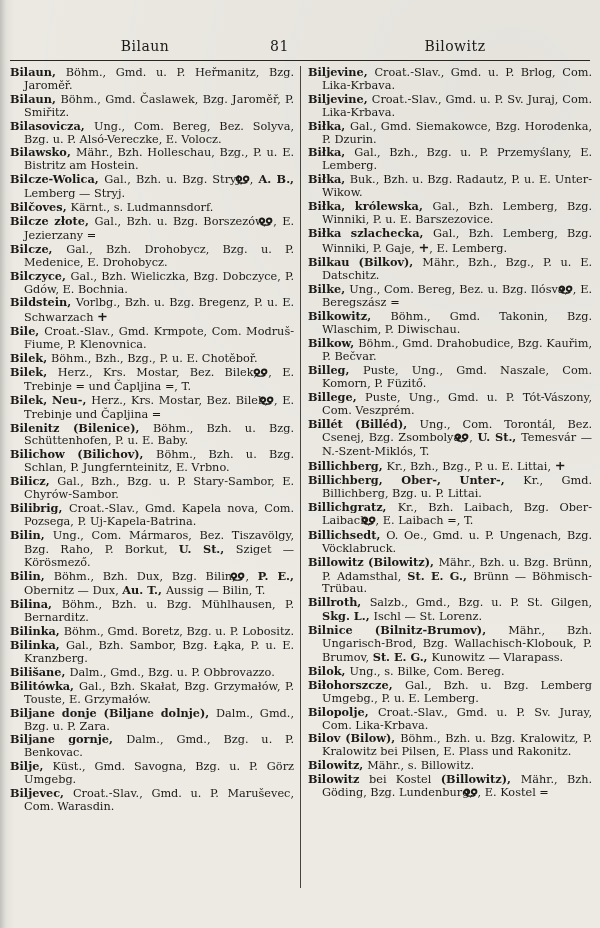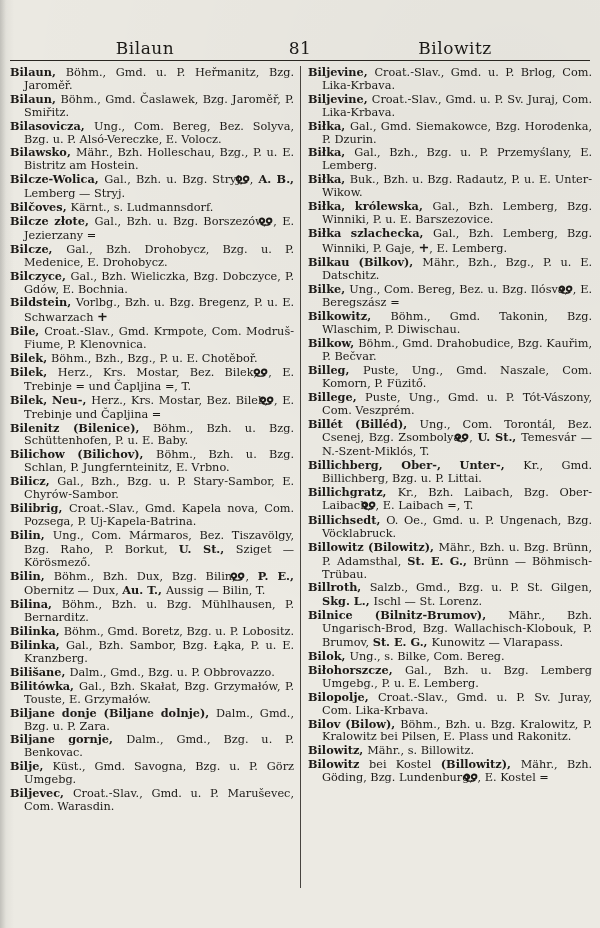--- a/index.html
+++ b/index.html
@@ -12,24 +12,24 @@
   }
   .page{
     position:absolute;inset:0;
     background:
       radial-gradient(circle at 85% 10%, rgba(0,0,0,0.03), transparent 60%),
       linear-gradient(90deg, rgba(0,0,0,0.18) 0px, rgba(0,0,0,0.04) 6px, rgba(0,0,0,0) 14px),
       #eceae3;
   }
   .running-head{
     position:absolute;top:38px;left:0;right:0;height:18px;
-    font-size:17px;letter-spacing:0.5px;
+    font-size:14px;letter-spacing:0.5px;
   }
   .running-head .hl{position:absolute;left:0;width:290px;text-align:center;}
-  .running-head .pn{position:absolute;left:270px;width:60px;text-align:center;}
+  .running-head .pn{position:absolute;left:270px;width:60px;text-align:left;}
   .running-head .hr{position:absolute;right:0;width:290px;text-align:center;}
   .head-rule{
     position:absolute;top:60px;left:10px;right:10px;height:0;
     border-top:1.6px solid #2a2722;
   }
   .col-divider{
     position:absolute;top:66px;bottom:40px;left:300px;width:1.2px;
     background:#2a2722;opacity:0.85;
   }
   .col{
@@ -144,20 +144,21 @@
       <p class="entry"><span class="b">Bilkow, </span><span class="i">Böhm., </span><span class="r">Gmd. Drahobudice, Bzg. Kauřim, P. Bečvar.</span></p>
       <p class="entry"><span class="b">Billeg, </span><span class="r">Puste, </span><span class="i">Ung., </span><span class="r">Gmd. Naszale, Com. Komorn, P. Füzitő.</span></p>
       <p class="entry"><span class="b">Billege, </span><span class="r">Puste, </span><span class="i">Ung., </span><span class="r">Gmd. u. P. Tót-Vászony, Com. Veszprém.</span></p>
       <p class="entry"><span class="b">Billét (Billéd), </span><span class="i">Ung., </span><span class="r">Com. Torontál, Bez. Csenej, Bzg. Zsombolya, </span><span class="ph"><svg width="15" height="9" viewBox="0 0 20 12" aria-hidden="true">
             <g fill="none" stroke="#1c1a17" stroke-width="2.6">
               <circle cx="5.2" cy="5" r="3.1"></circle>
               <circle cx="14.8" cy="5" r="3.1"></circle>
               <path d="M3.5 9.5 Q10 12.5 16.5 9.5" stroke-width="1.6"></path>
             </g>
           </svg></span><span class="r">, </span><span class="b">U. St., </span><span class="r">Temesvár — N.-Szent-Miklós, T.</span></p>
+      <p class="entry"><span class="b">Billichberg, </span><span class="i">Kr., </span><span class="r">Bzh., Bzg., P. u. E. Littai, </span><span class="cr">+</span></p>
       <p class="entry"><span class="b">Billichberg, Ober-, Unter-, </span><span class="i">Kr., </span><span class="r">Gmd. Billichberg, Bzg. u. P. Littai.</span></p>
       <p class="entry"><span class="b">Billichgratz, </span><span class="i">Kr., </span><span class="r">Bzh. Laibach, Bzg. Ober-Laibach, </span><span class="ph"><svg width="15" height="9" viewBox="0 0 20 12" aria-hidden="true">
             <g fill="none" stroke="#1c1a17" stroke-width="2.6">
               <circle cx="5.2" cy="5" r="3.1"></circle>
               <circle cx="14.8" cy="5" r="3.1"></circle>
               <path d="M3.5 9.5 Q10 12.5 16.5 9.5" stroke-width="1.6"></path>
             </g>
           </svg></span><span class="r">, E. Laibach =, T.</span></p>
       <p class="entry"><span class="b">Billichsedt, </span><span class="i">O. Oe., </span><span class="r">Gmd. u. P. Ungenach, Bzg. Vöcklabruck.</span></p>
       <p class="entry"><span class="b">Billowitz (Bilowitz), </span><span class="i">Mähr., </span><span class="r">Bzh. u. Bzg. Brünn, P. Adamsthal, </span><span class="b">St. E. G., </span><span class="r">Brünn — Böhmisch-Trübau.</span></p>

